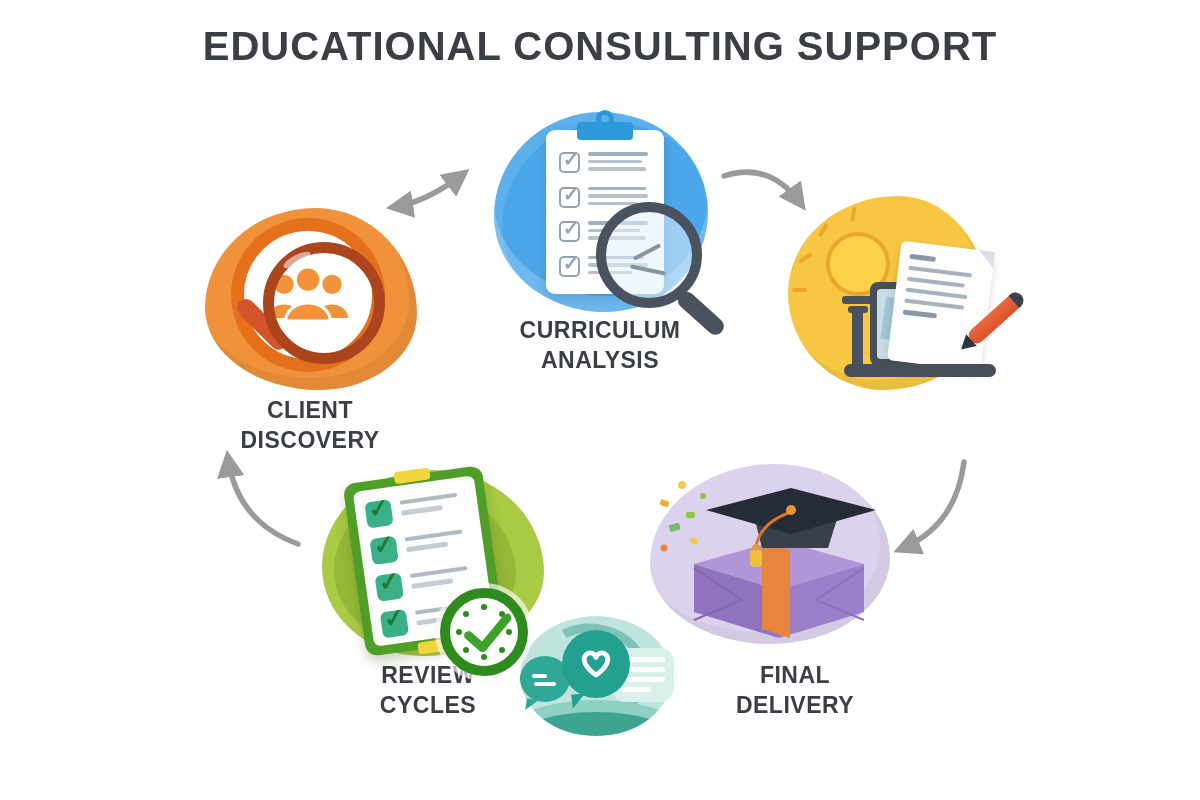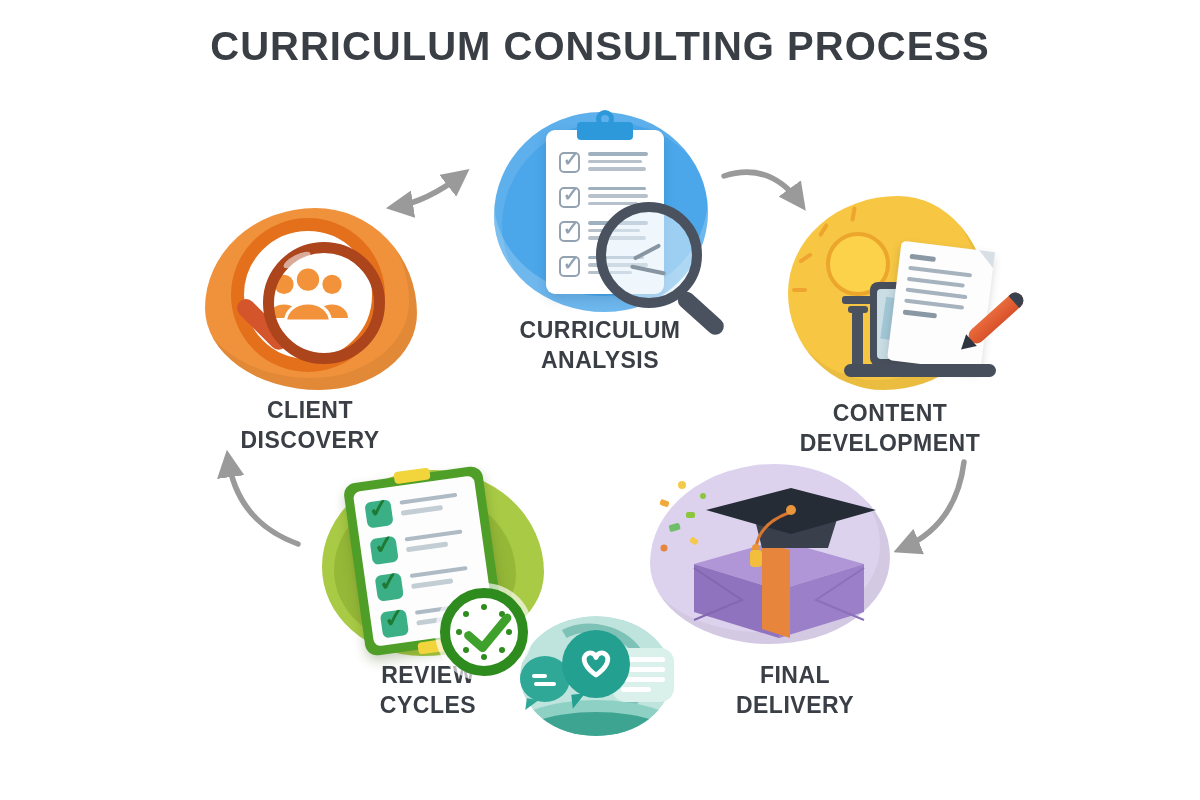--- a/index.html
+++ b/index.html
@@ -162,21 +162,21 @@
   .rc-ticks::after{ content:""; position:absolute; inset:0; border-radius:50%; }
   .rc-check{ position:absolute; left:7px; top:6px; width:58px; height:56px; }
 
   .fd-svg{ position:absolute; left:6px; top:8px; width:228px; height:168px; }
 </style>
 </head>
 <body>
 
 <div class="canvas">
 
-  <h1 class="title">CURRICULUM CONSULTING PROCESS</h1>
+  <h1 class="title">EDUCATIONAL CONSULTING SUPPORT</h1>
 
   <svg class="arrows" viewBox="0 0 1200 800">
     <defs>
       <marker id="ah" viewBox="0 0 10 10" refX="7" refY="5" markerWidth="5" markerHeight="5" orient="auto-start-reverse">
         <path d="M0,0 L10,5 L0,10 z" fill="#9A9A9A"></path>
       </marker>
     </defs>
     <path d="M 394 207 Q 427 202 463 174" fill="none" stroke="#9A9A9A" stroke-width="5.5" stroke-linecap="round" marker-start="url(#ah)" marker-end="url(#ah)"></path>
     <path d="M 724 176 Q 770 161 801 204" fill="none" stroke="#9A9A9A" stroke-width="5.5" stroke-linecap="round" marker-end="url(#ah)"></path>
     <path d="M 964 462 Q 956 526 901 549" fill="none" stroke="#9A9A9A" stroke-width="5.5" stroke-linecap="round" marker-end="url(#ah)"></path>
@@ -271,22 +271,20 @@
       <i class="dk" style="width:26px"></i>
         <i style="width:64px"></i>
         <i style="width:58px"></i>
       <i style="width:62px"></i>
         <i style="width:60px"></i>
         <i class="dk" style="width:34px"></i>
     </div>
     <div class="ya-base"></div>
     <div class="ya-pen"></div>
   </div>
-  <div class="lbl lbl-3">CONTENT
-DEVELOPMENT</div>
 
   <div class="blob blob-purple" style="background: rgb(220, 210, 237);">
     <svg class="fd-svg" viewBox="0 0 228 168">
       <g>
         <rect x="4" y="28" width="9" height="6" rx="2" fill="#F2A93B" transform="rotate(20 8 31)"></rect>
         <circle cx="26" cy="13" r="4" fill="#F5C94A"></circle>
         <rect x="13" y="52" width="11" height="7" rx="2" fill="#6FBF6A" transform="rotate(-15 18 55)"></rect>
         <rect x="30" y="40" width="9" height="6" rx="2" fill="#8CC63F"></rect>
         <circle cx="8" cy="76" r="3.5" fill="#E8853C"></circle>
         <rect x="34" y="66" width="8" height="6" rx="2" fill="#F5C94A" transform="rotate(30 38 69)"></rect>

